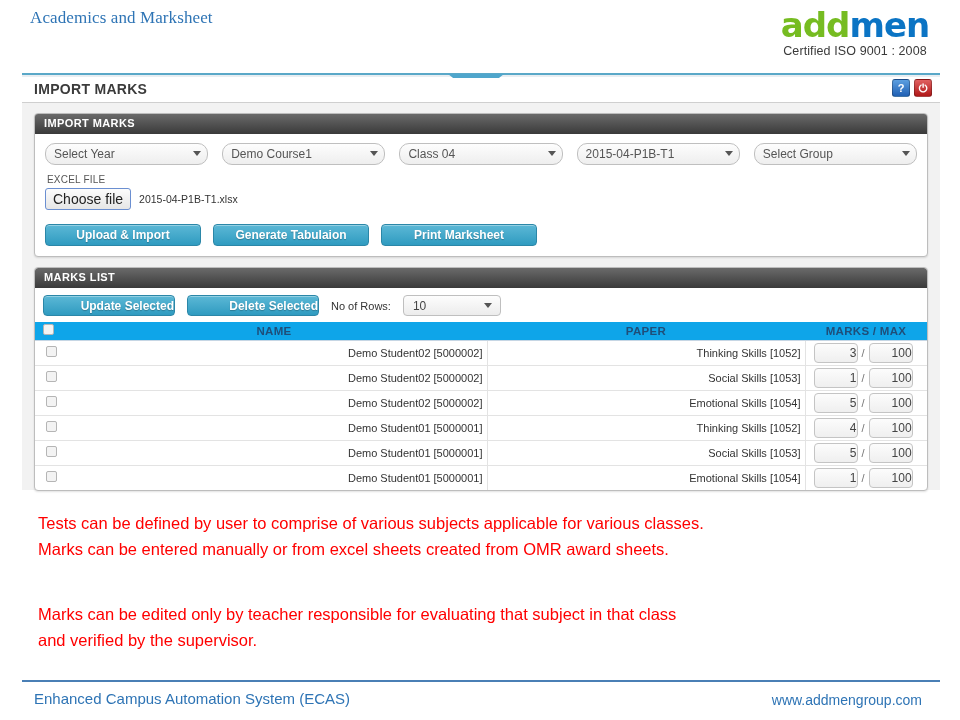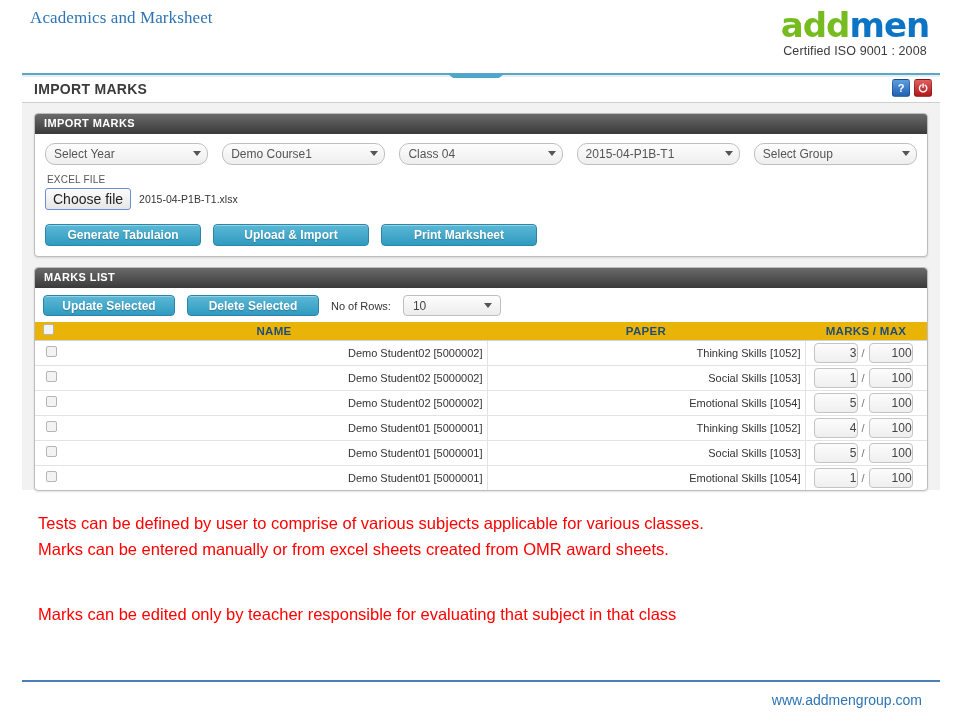--- a/index.html
+++ b/index.html
@@ -110,21 +110,21 @@
     background:linear-gradient(#5cb8d6,#2f9bc0);
     border:1px solid #2b87a8; border-radius:4px;
     text-shadow:0 1px 1px rgba(0,0,0,.25);
     box-shadow:inset 0 1px 0 rgba(255,255,255,.35);
   }
 
   
   .panel-list { overflow:hidden; }
   .list-tools { display:flex; align-items:center; gap:12px; padding:7px 8px 6px 8px; }
   .btn-blue-sm {
-    width:132px; height:21px; line-height:20px; text-align:center;
+    width:132px; height:21px; line-height:20px; text-align:right;
     color:#fff; font-size:12px; font-weight:bold;
     background:linear-gradient(#5cb8d6,#2f9bc0);
     border:1px solid #2b87a8; border-radius:4px;
     text-shadow:0 1px 1px rgba(0,0,0,.25);
     box-shadow:inset 0 1px 0 rgba(255,255,255,.35);
   }
   .rows-lab { font-size:11px; color:#333; }
   .rows-sel {
     position:relative; width:98px; height:21px;
     background:linear-gradient(#fdfdfd,#ececec);
@@ -132,21 +132,21 @@
     font-size:12px; color:#444; padding:3px 0 0 9px;
   }
   .rows-sel .caret {
     position:absolute; right:8px; top:7px; width:0;height:0;
     border-left:4px solid transparent;border-right:4px solid transparent;
     border-top:5px solid #555;
   }
 
   table.marks { width:100%; border-collapse:collapse; table-layout:fixed; }
   table.marks th {
-    background:#eab308; color:#1F4E79; font-size:11.5px; font-weight:bold;
+    background:#0ea5e9; color:#1F4E79; font-size:11.5px; font-weight:bold;
     height:18px; letter-spacing:.3px; border-bottom:1px solid #c6d6e4;
   }
   table.marks td {
     border-top:1px solid #e3e3e3; height:25px; font-size:11px; color:#333;
     padding:0 4px;
     text-align:right;
   }
   .col-chk { width:26px; }
   .col-name{ width:auto; }
   .col-paper{ width:318px; }
@@ -240,22 +240,22 @@
             </div>
           </div>
 
           <div class="excel-lab">EXCEL FILE</div>
           <div class="file-row">
             <div class="choose-btn">Choose file</div>
             <div class="file-name">2015-04-P1B-T1.xlsx</div>
           </div>
 
           <div class="btn-row">
+            <div class="btn-blue">Upload &amp; Import</div>
             <div class="btn-blue">Generate Tabulaion</div>
-            <div class="btn-blue">Upload &amp; Import</div>
             <div class="btn-blue">Print Marksheet</div>
           </div>
 
         </div>
       </div>
 
       <div class="panel panel-list">
         <div class="panel-head">MARKS LIST</div>
 
         <div class="list-tools">
@@ -362,18 +362,20 @@
 
     </div>
   </div>
 
   <div class="note note1">
     <div>Tests can be defined by user to comprise of various subjects applicable for various classes.</div>
     <div>Marks can be entered manually or from excel sheets created from OMR award sheets.</div>
   </div>
   <div class="note note2">
     <div>Marks can be edited only by teacher responsible for evaluating that subject in that class</div>
+    <div>and verified by the supervisor.</div>
   </div>
 
   <div class="foot-line"></div>
+  <div class="foot-left">Enhanced Campus Automation System (ECAS)</div>
   <div class="foot-right">www.addmengroup.com</div>
 
 </div>
 
 </body></html>

